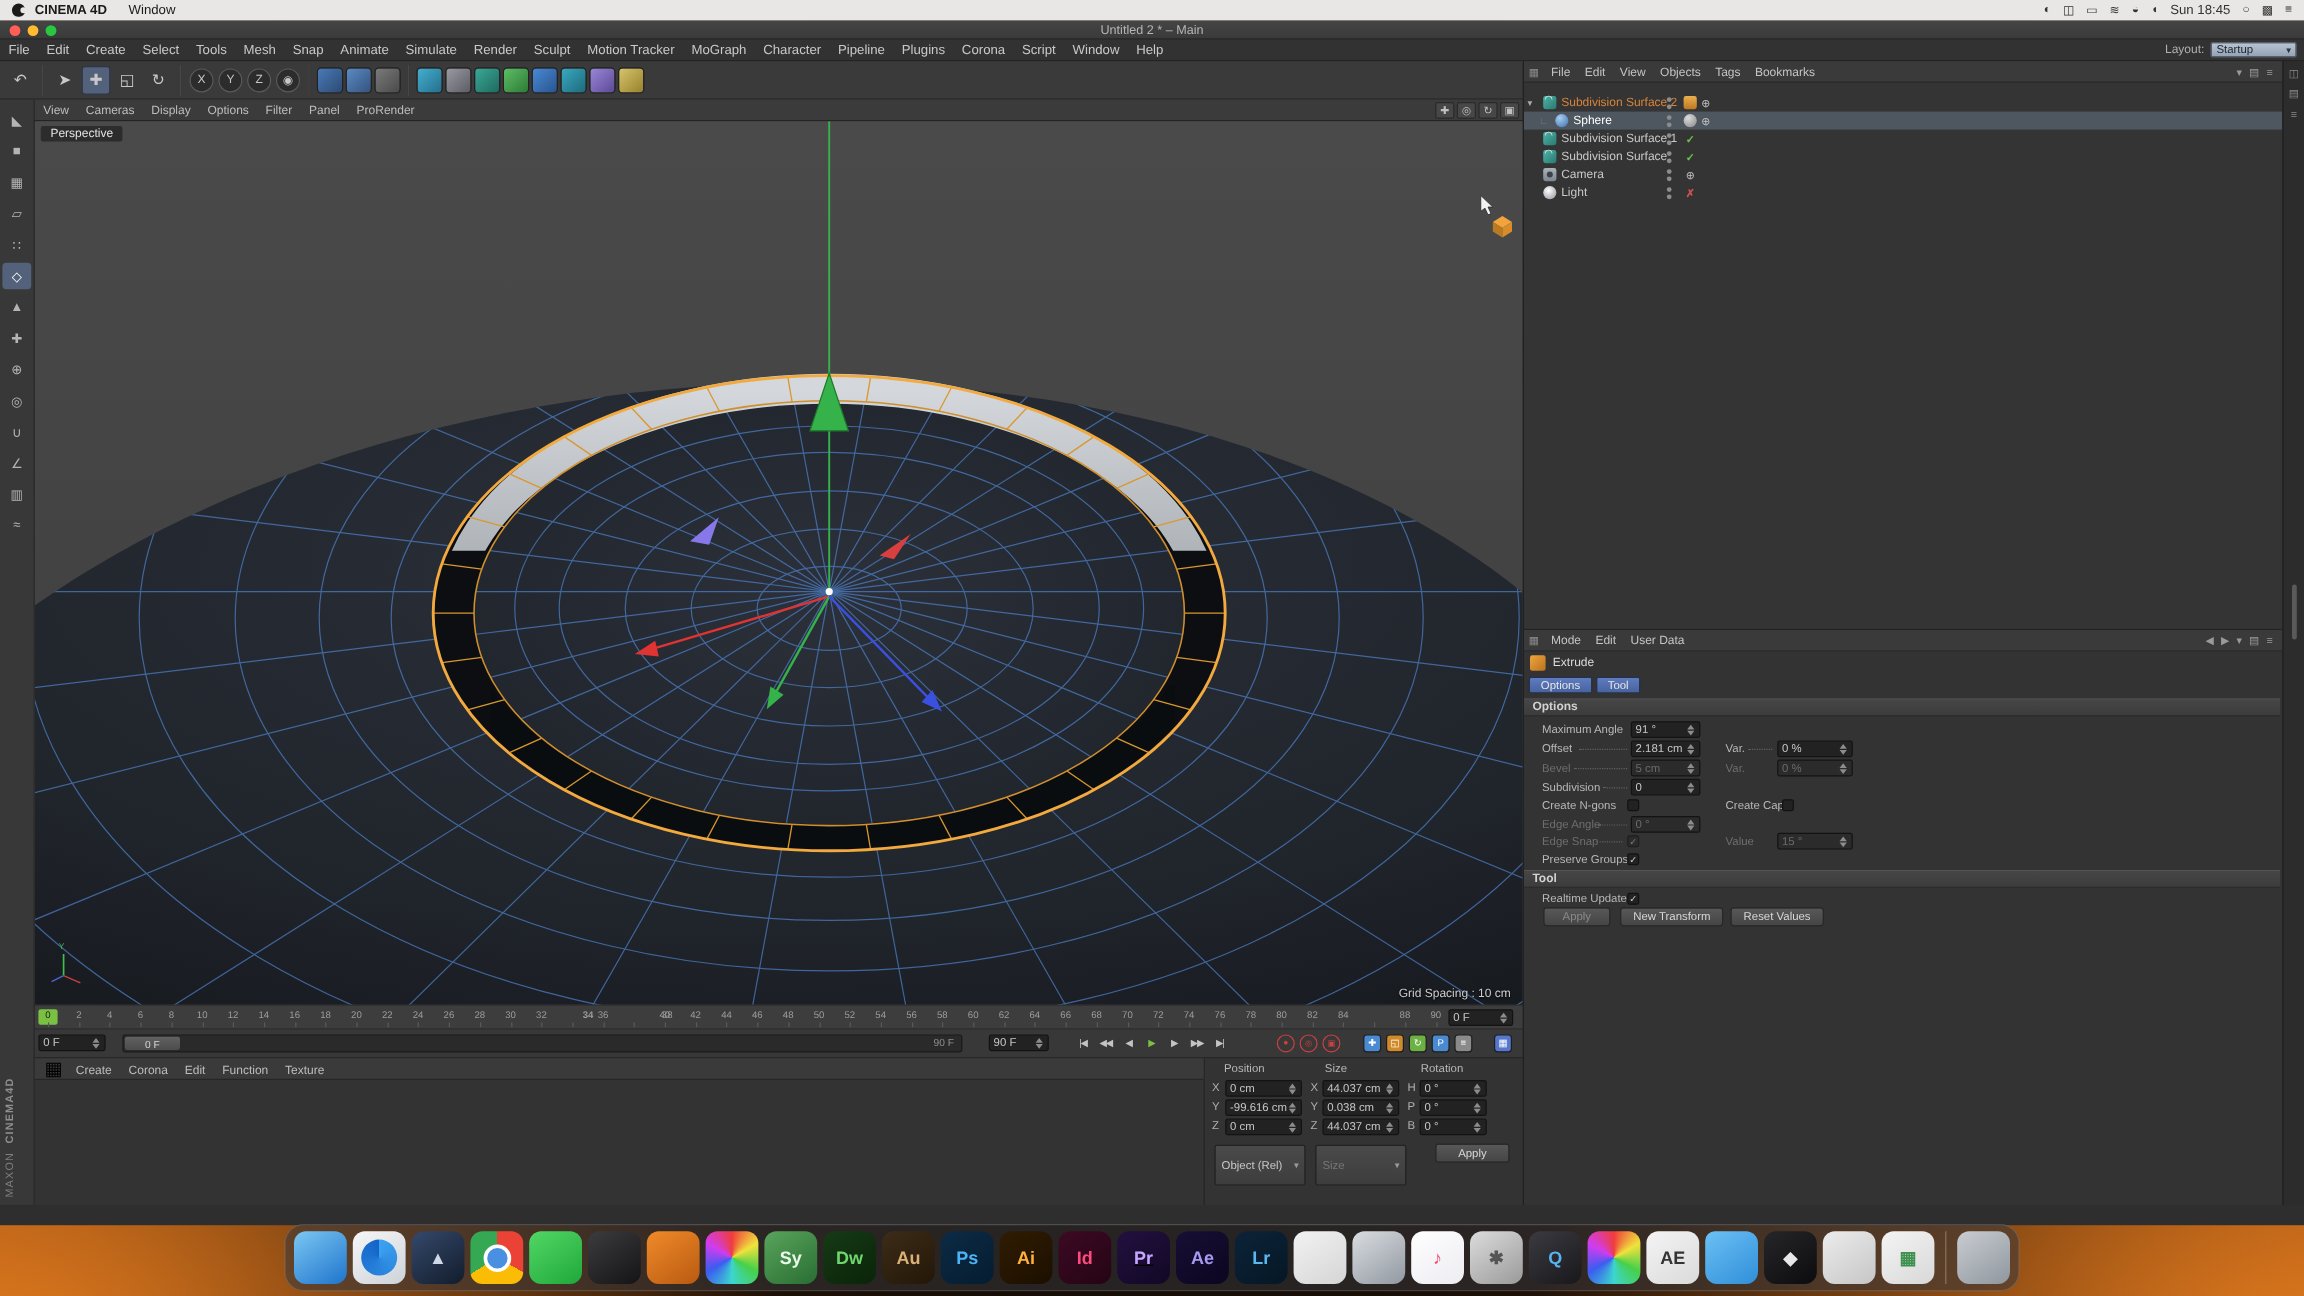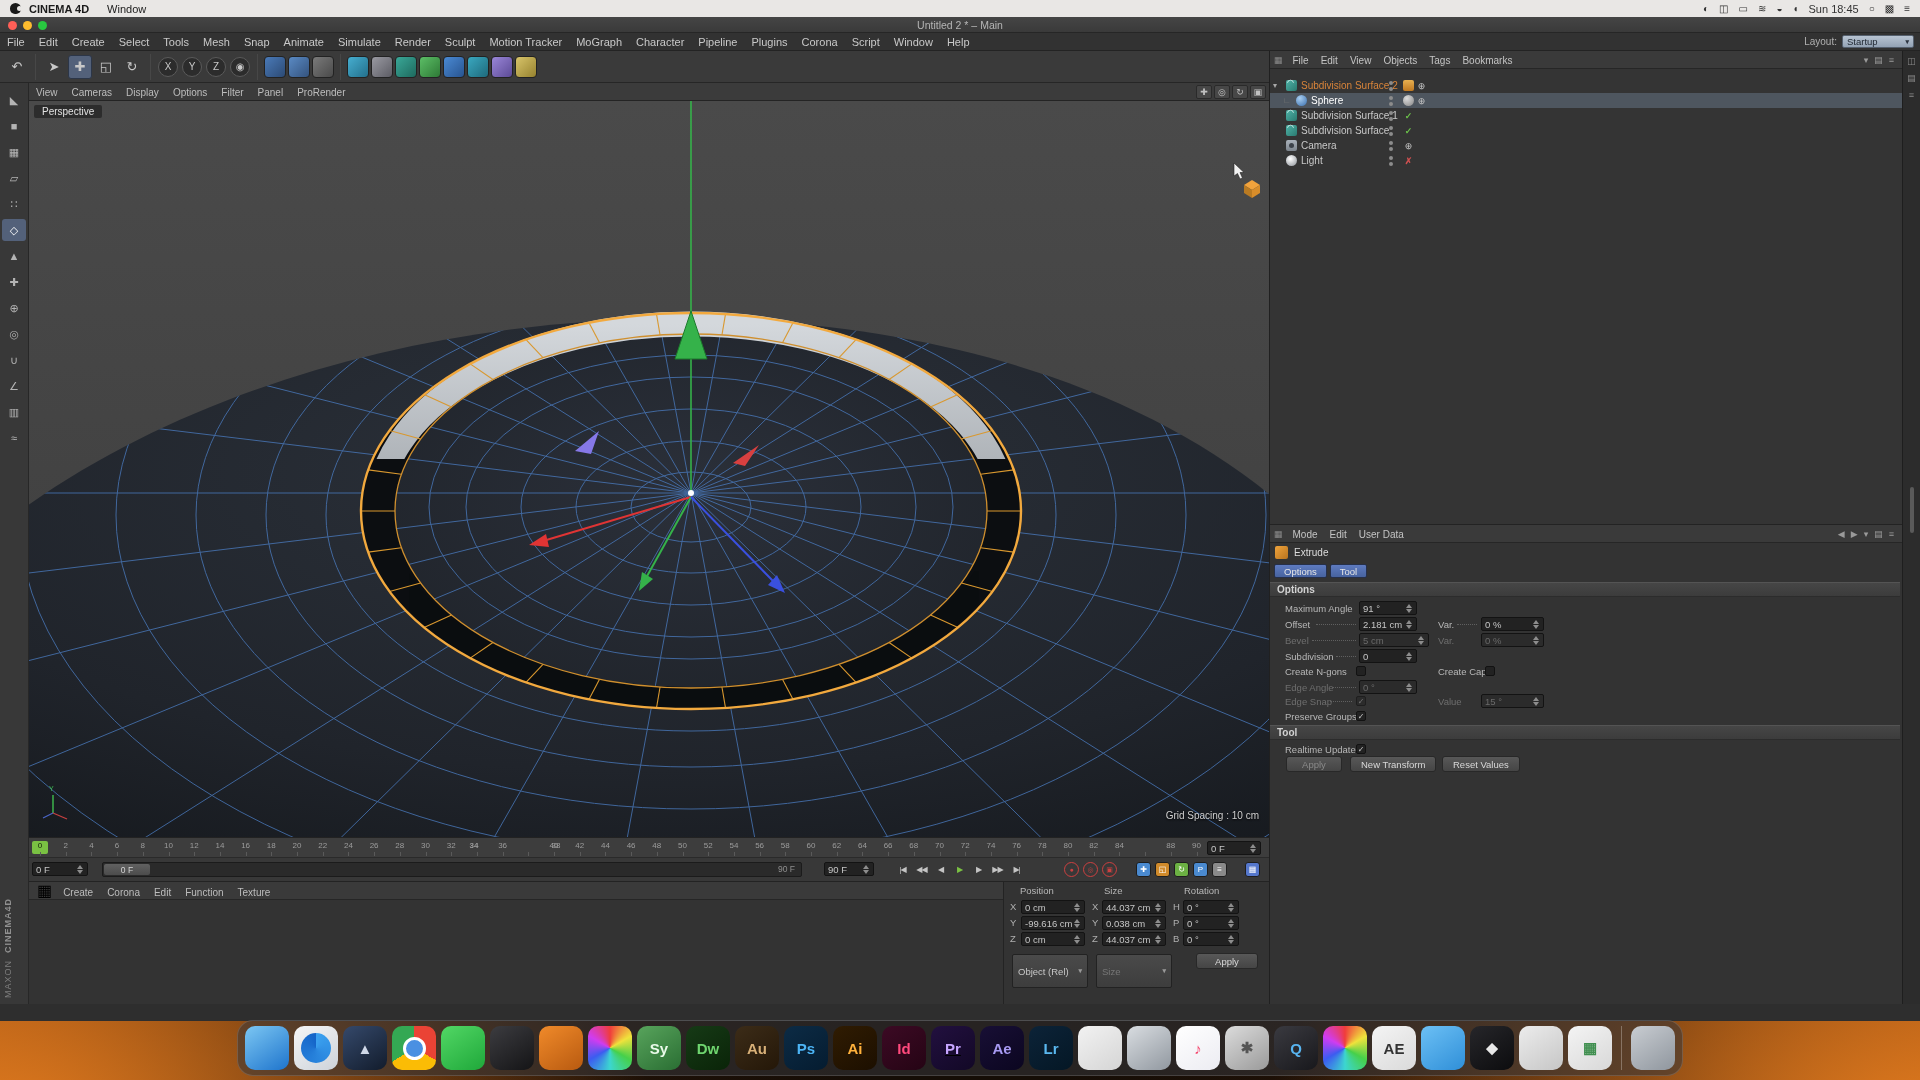--- a/index.html
+++ b/index.html
@@ -40,21 +40,21 @@
   .left-strip{position:absolute;left:0;top:66px;width:29px;height:921px;background:#383838;border-right:1px solid #272727;display:flex;flex-direction:column;align-items:center;padding-top:4px}
   .ls-tool{width:24px;height:22px;margin:2px 0;display:flex;align-items:center;justify-content:center;color:#b4b4b4;font-size:11px;border-radius:3px}
   .ls-tool.active{background:#53617a;color:#fff}
   
   .vp-menubar{position:absolute;left:29px;top:66px;width:1240px;height:18px;background:#3b3b3b;border-bottom:1px solid #242424;display:flex;align-items:center}
   .vp-menubar .mi{font-size:10px;color:#bdbdbd;padding:0 7px;line-height:18px}
   .vp-viewicons{margin-left:auto;display:flex;gap:2px;padding-right:3px}
   .vp-viewicons .vi{width:16px;height:14px;display:flex;align-items:center;justify-content:center;color:#c0c0c0;font-size:9px;background:#474747;border:1px solid #2a2a2a;border-radius:2px}
   .canvas{position:absolute;left:29px;top:84px;width:1240px;height:737px;background:#424242;overflow:hidden;border-bottom:1px solid #222}
   .persp-label{position:absolute;left:5px;top:4px;background:rgba(20,20,20,.55);color:#e2e2e2;font-size:10px;padding:1px 8px;border-radius:2px;z-index:5}
-  .gridspacing{position:absolute;right:10px;bottom:16px;color:#cfcfcf;font-size:10px;text-shadow:0 1px 2px #000;z-index:5}
+  .gridspacing{position:absolute;right:10px;bottom:3px;color:#cfcfcf;font-size:10px;text-shadow:0 1px 2px #000;z-index:5}
   
   .ruler{position:absolute;left:29px;top:821px;width:1240px;height:20px;background:#3d3d3d;border-bottom:1px solid #2a2a2a}
   .tick{position:absolute;top:3px;transform:translateX(-50%);font-size:8px;color:#9c9c9c}
   .tickline{position:absolute;bottom:1px;width:1px;height:4px;background:#5a5a5a}
   .marker0{position:absolute;left:3px;top:3px;width:16px;height:13px;background:#7ac143;border-radius:2px}
   .curfield{position:absolute;right:8px;top:3px;width:54px}
   .transport{position:absolute;left:29px;top:841px;width:1240px;height:24px;background:#383838;border-bottom:1px solid #232323;display:flex;align-items:center}
   .fld{background:#222;border:1px solid #131313;border-radius:2px;color:#c6c6c6;font-size:9.5px;height:14px;display:flex;align-items:center;padding:0 3px}
   .fld i{font-style:normal;white-space:nowrap}
   .fld.dis{color:#6a6a6a;background:#2b2b2b}
@@ -468,21 +468,21 @@
         <span class="tick" style="left: 319.4px;">24</span>
         <i class="tickline" style="left: 319.4px;"></i>
         <span class="tick" style="left: 345.1px;">26</span>
         <i class="tickline" style="left: 345.1px;"></i>
         <span class="tick" style="left: 370.8px;">28</span>
         <i class="tickline" style="left: 370.8px;"></i>
         <span class="tick" style="left: 396.5px;">30</span>
         <i class="tickline" style="left: 396.5px;"></i>
         <span class="tick" style="left: 422.2px;">32</span>
         <i class="tickline" style="left: 422.2px;"></i>
-        <span class="tick" style="left: 445px; font-weight: bold;">34</span>
+        <span class="tick" style="left: 461px; font-weight: bold;">34</span>
         <i class="tickline" style="left: 447.9px;"></i>
         <span class="tick" style="left: 473.6px;">36</span>
         <i class="tickline" style="left: 473.6px;"></i>
         <span class="tick" style="left: 527px;">38</span>
         <i class="tickline" style="left: 499.3px;"></i>
         <span class="tick" style="left: 525px;">40</span>
         <i class="tickline" style="left: 525px;"></i>
         <span class="tick" style="left: 550.7px;">42</span>
         <i class="tickline" style="left: 550.7px;"></i>
         <span class="tick" style="left: 576.4px;">44</span>
@@ -770,21 +770,21 @@
         <div class="dots" style="left:187px;top:74px;width:20px"></div>
         <div class="fld ax" style="left:211px;top:74px;width:63px">
             <i>0 %</i>
             <b class="spin"></b>
           </div>
 
         <div class="ax" style="left:15px;top:90px">
             <span class="lbl dis">Bevel</span>
           </div>
         <div class="dots" style="left:42px;top:90px;width:44px"></div>
-        <div class="fld dis ax" style="left:89px;top:90px;width:70px">
+        <div class="fld dis ax" style="left:89px;top:90px;width:58px">
             <i>5 cm</i>
             <b class="spin"></b>
           </div>
         <div class="ax" style="left:168px;top:90px">
             <span class="lbl dis">Var.</span>
           </div>
         <div class="fld dis ax" style="left:211px;top:90px;width:63px">
             <i>0 %</i>
             <b class="spin"></b>
           </div>

